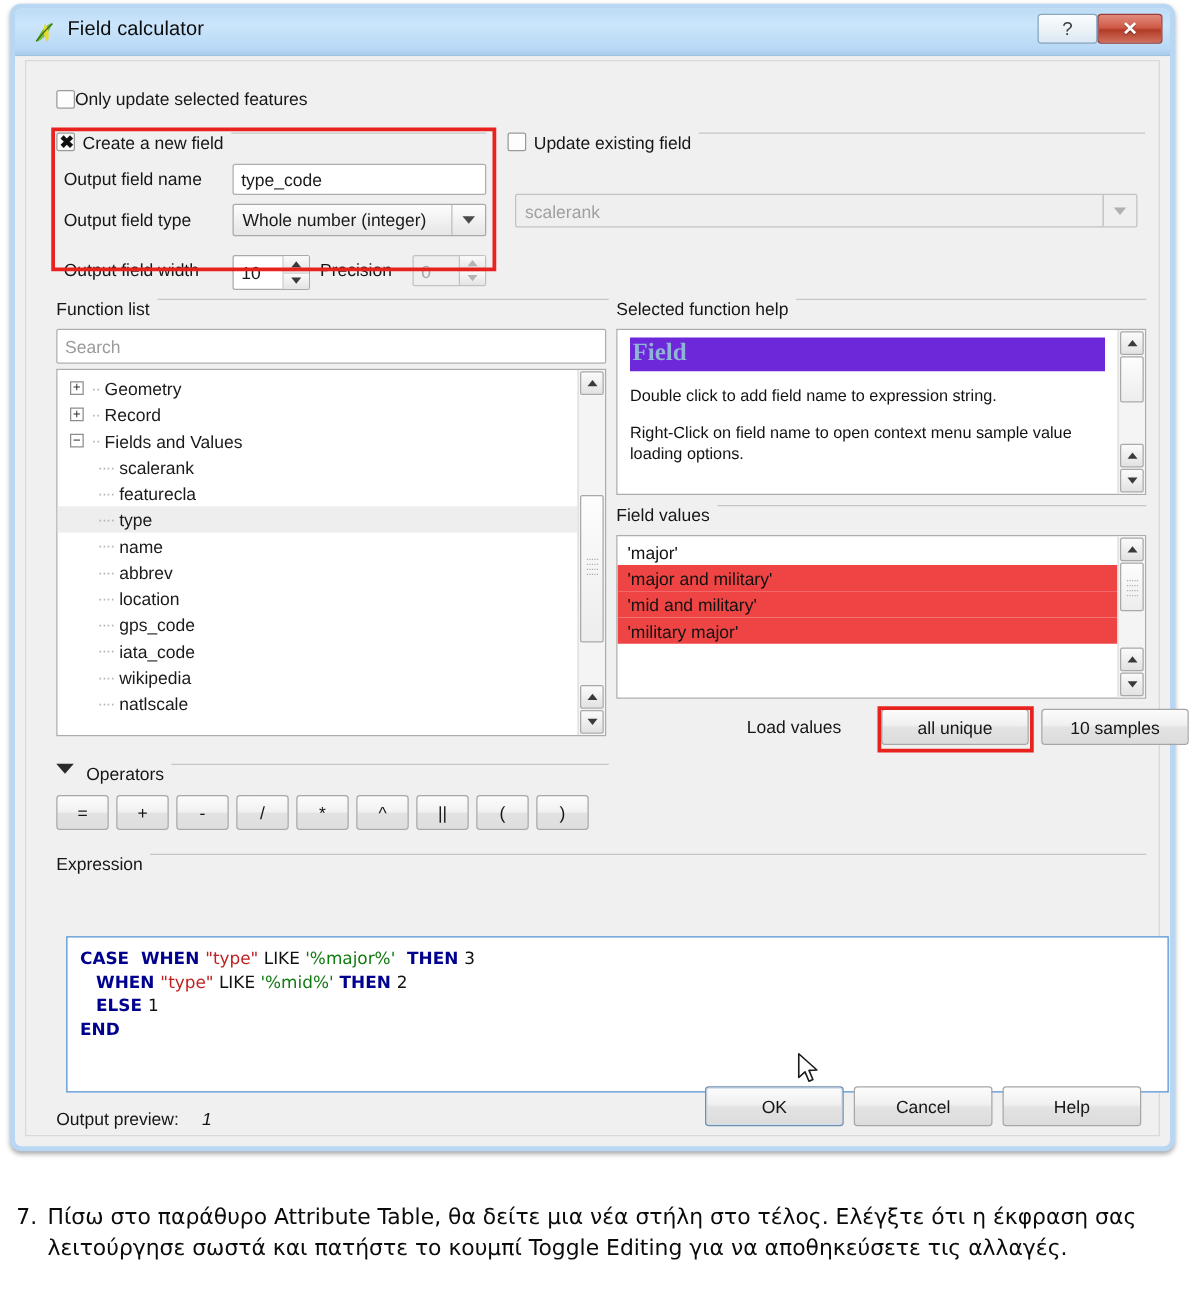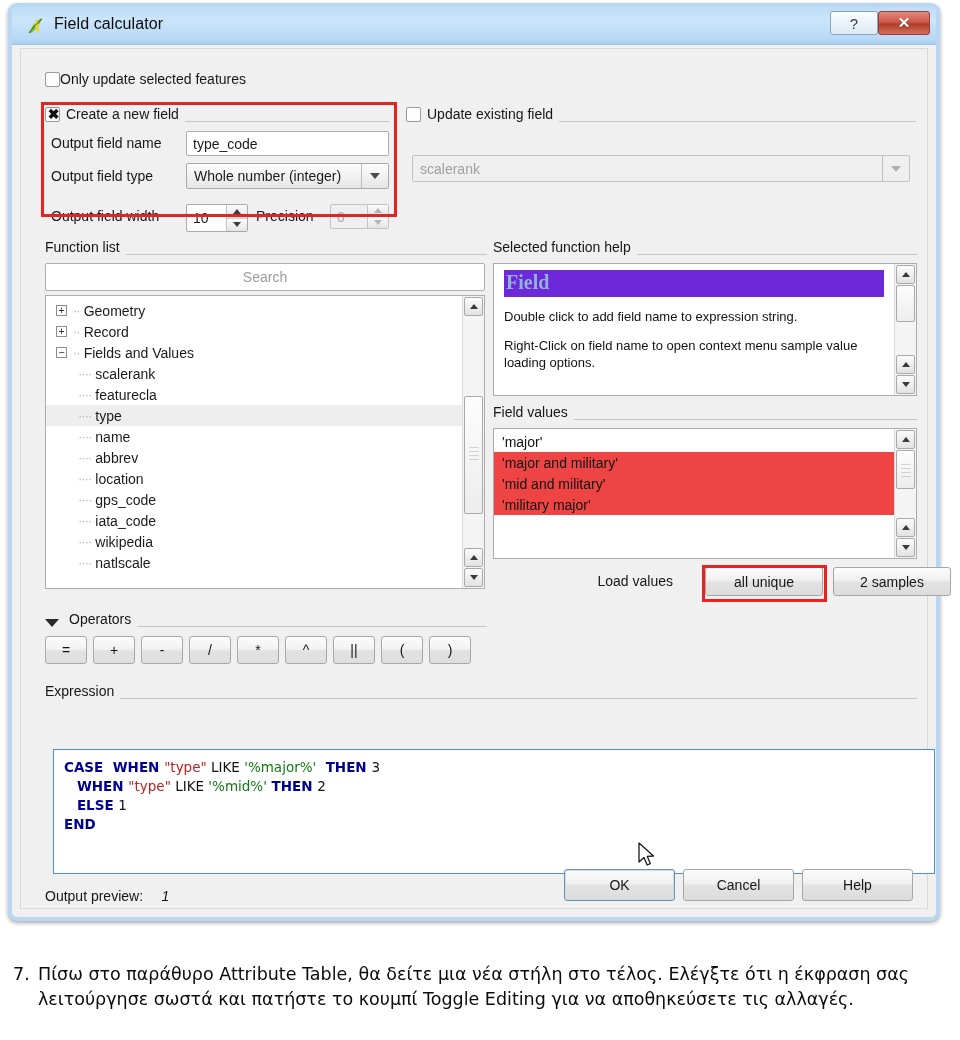--- a/index.html
+++ b/index.html
@@ -51,21 +51,21 @@
     border-radius:2px;
   }
   .cbx.checked{
     background:#fdfdfd;position:relative;
   }
   .cbx.checked:after{
     content:"\2716";position:absolute;left:0;top:-4px;width:15px;
     text-align:center;font-size:14px;color:#111;font-weight:bold;line-height:20px;
   }
   .grp-line{height:1px;background:#c6c6c6;flex:1;}
-  .grp-head{display:flex;align-items:flex-end;gap:6px;}
+  .grp-head{display:flex;align-items:flex-start;gap:6px;}
   .txtfield{
     background:#ffffff;border:1px solid #aeaeae;border-radius:2px;
     font-size:14px;color:#1a1a1a;box-sizing:border-box;
     display:flex;align-items:center;padding:0 6px;
   }
   .combo{
     background:linear-gradient(to bottom,#fdfdfd,#e6e6e6);
     border:1px solid #a9a9a9;border-radius:2px;box-sizing:border-box;
     display:flex;align-items:center;font-size:14px;color:#1a1a1a;
   }
@@ -240,21 +240,21 @@
             <i class="tri-down dis"></i>
           </span>
       </div>
     </div>
 
     <div style="position:absolute;left:24px;top:190px;width:442px;">
       <div class="grp-head">
         <span class="lbl">Function list</span>
         <span class="grp-line"></span>
       </div>
-      <div class="txtfield" style="margin-top:8px;width:440px;height:28px;color:#9b9b9b;justify-content:center;">
+      <div class="txtfield" style="margin-top:8px;width:440px;height:28px;color:#9b9b9b;">
         <span>Search</span>
       </div>
       <div class="listbox" style="margin-top:4px;width:440px;height:294px;">
         <div id="tree-rows" style="position:absolute;left:0;top:4px;right:22px;">
             <div class="tree-row">
               <span class="exp-node">+</span>
               <span class="dash">··</span>
               <span>Geometry</span>
             </div>
             <div class="tree-row">
@@ -407,21 +407,21 @@
             </div>
         </div>
       </div>
 
       <div style="position:relative;margin-top:8px;height:30px;">
         <span class="lbl" style="position:absolute;right:244px;top:6px;">Load values</span>
         <div class="btn" style="position:absolute;left:212px;top:0;width:118px;height:29px;">
           <span>all unique</span>
         </div>
         <div class="btn" style="position:absolute;left:340px;top:0;width:118px;height:29px;">
-          <span>2 samples</span>
+          <span>10 samples</span>
         </div>
       </div>
     </div>
     <div class="redbox" style="left:681px;top:516px;width:125px;height:37px;"></div>
 
     <div style="position:absolute;left:24px;top:562px;width:442px;">
       <div class="grp-head">
         <span style="width:0;height:0;border-left:7px solid transparent;border-right:7px solid transparent;border-top:8px solid #2b2b2b;margin-right:4px;"></span>
         <span class="lbl">Operators</span>
         <span class="grp-line"></span>

